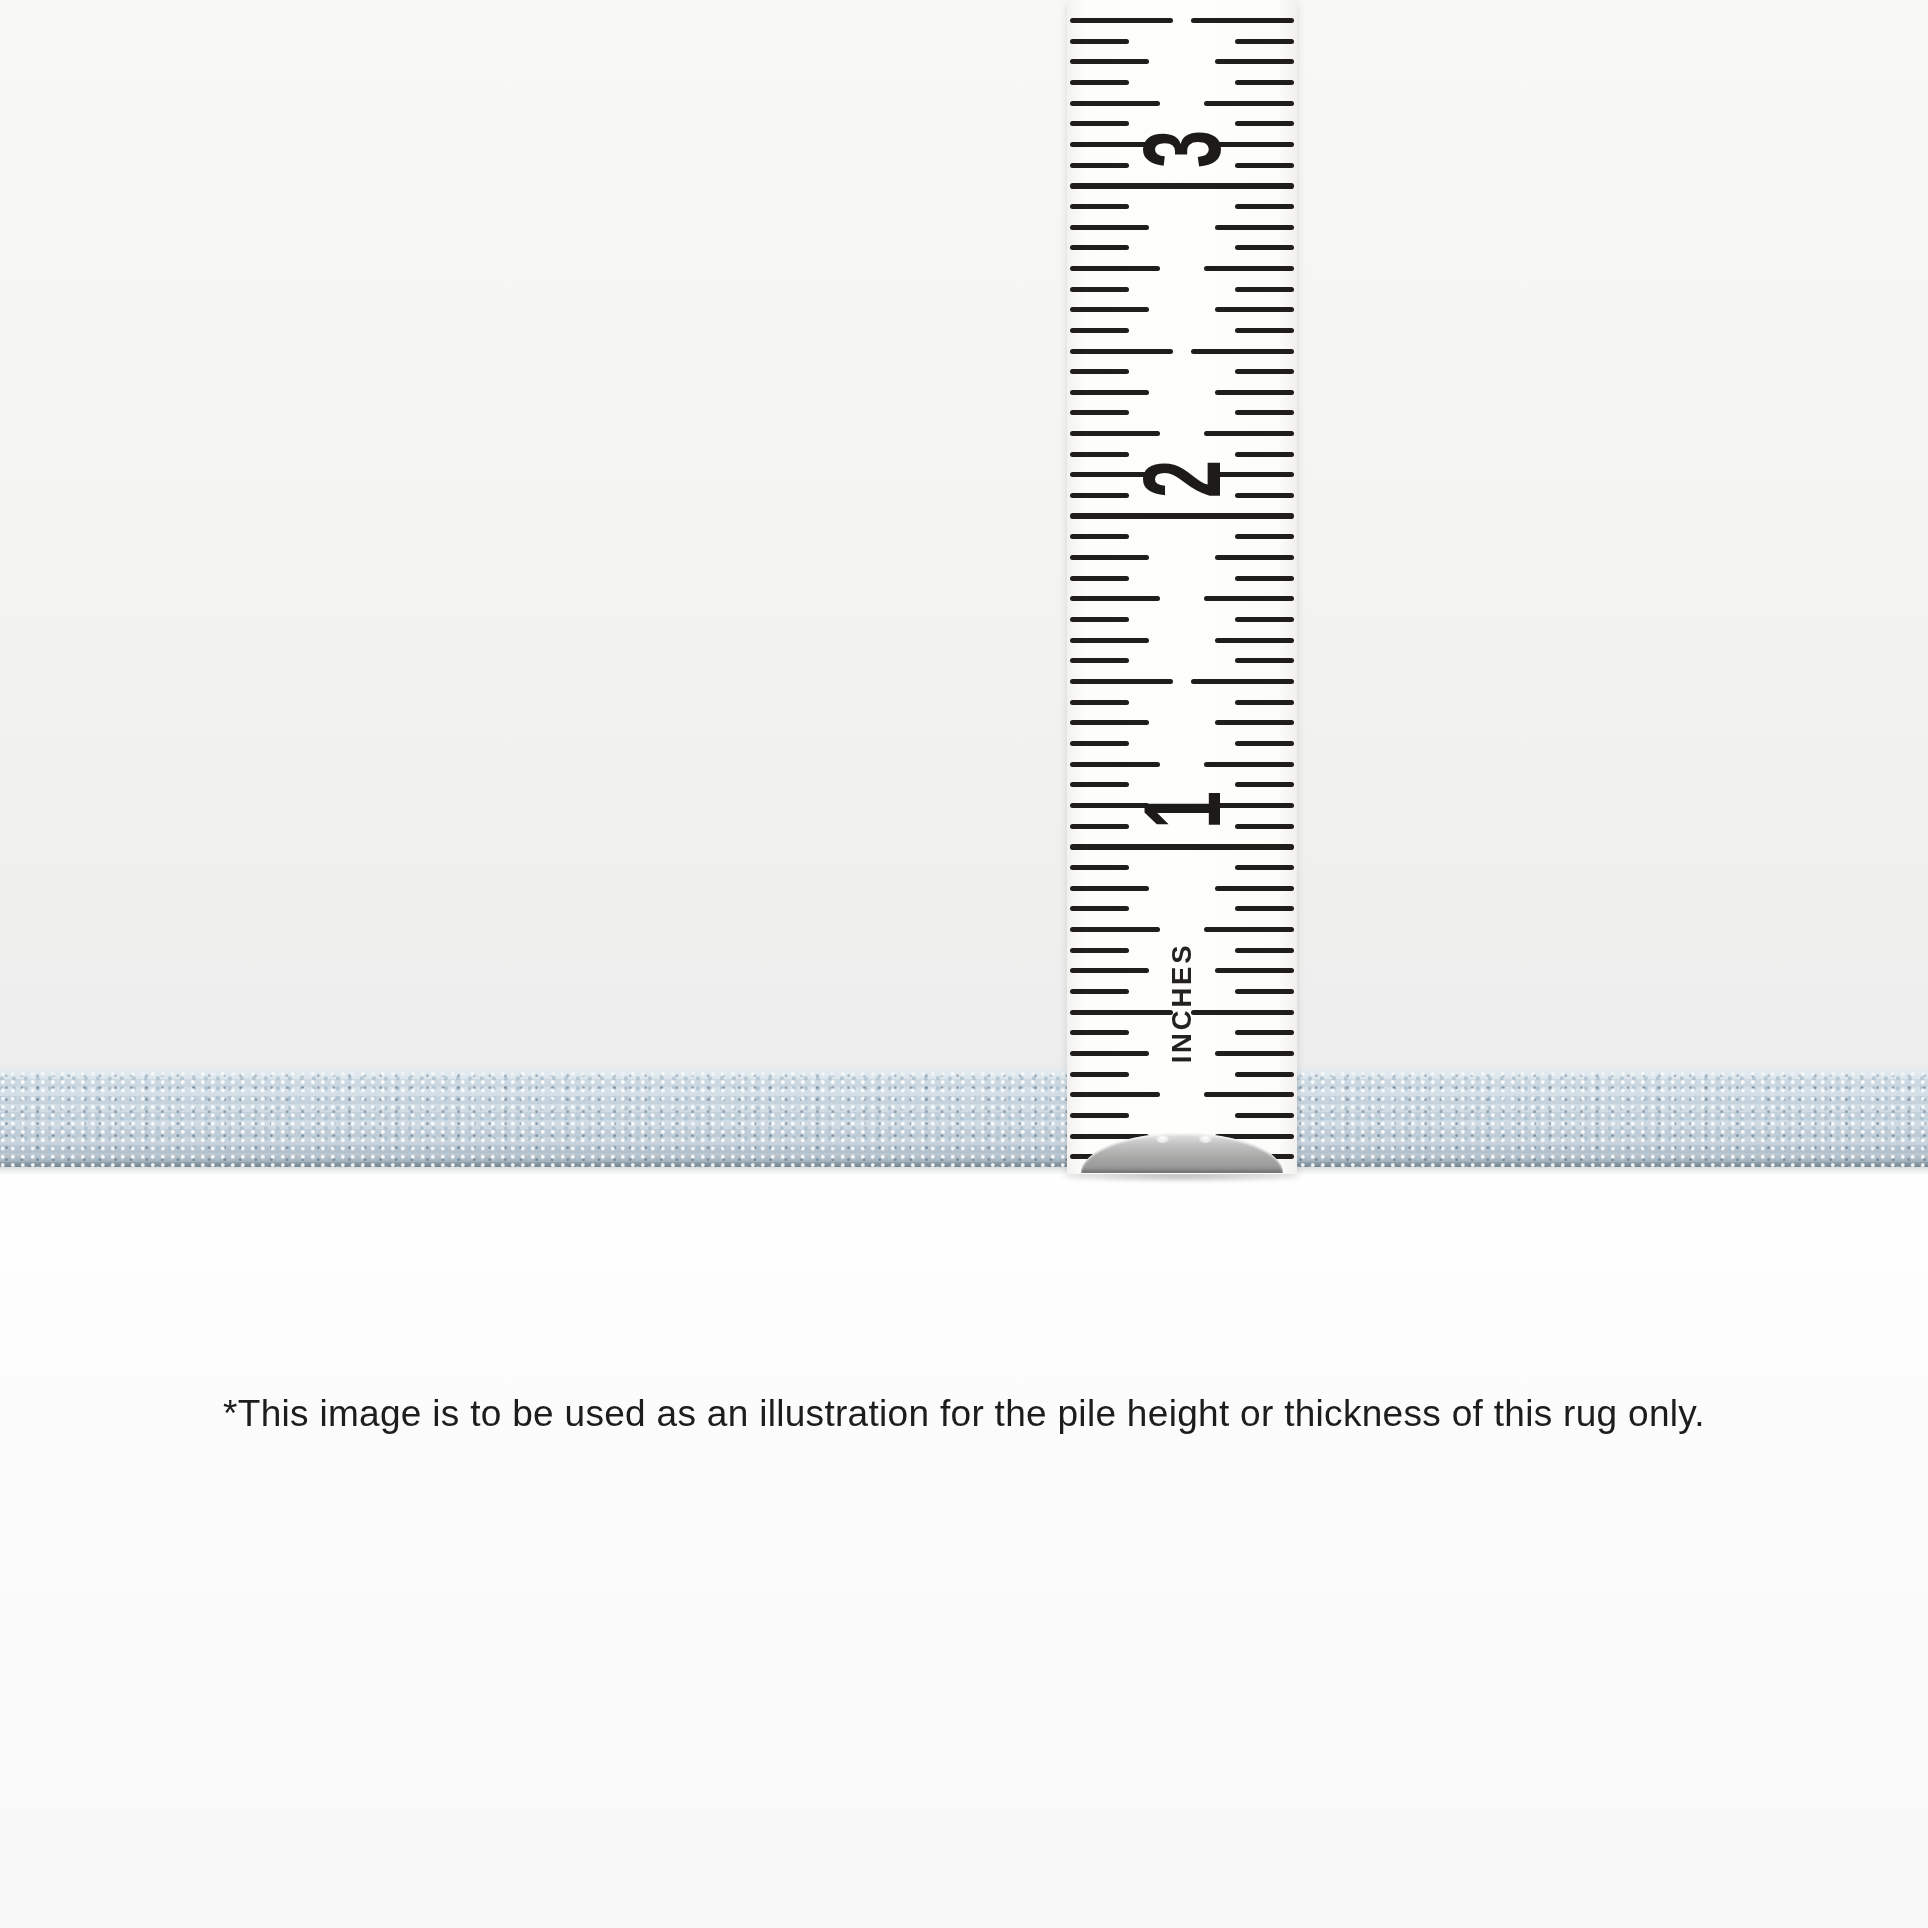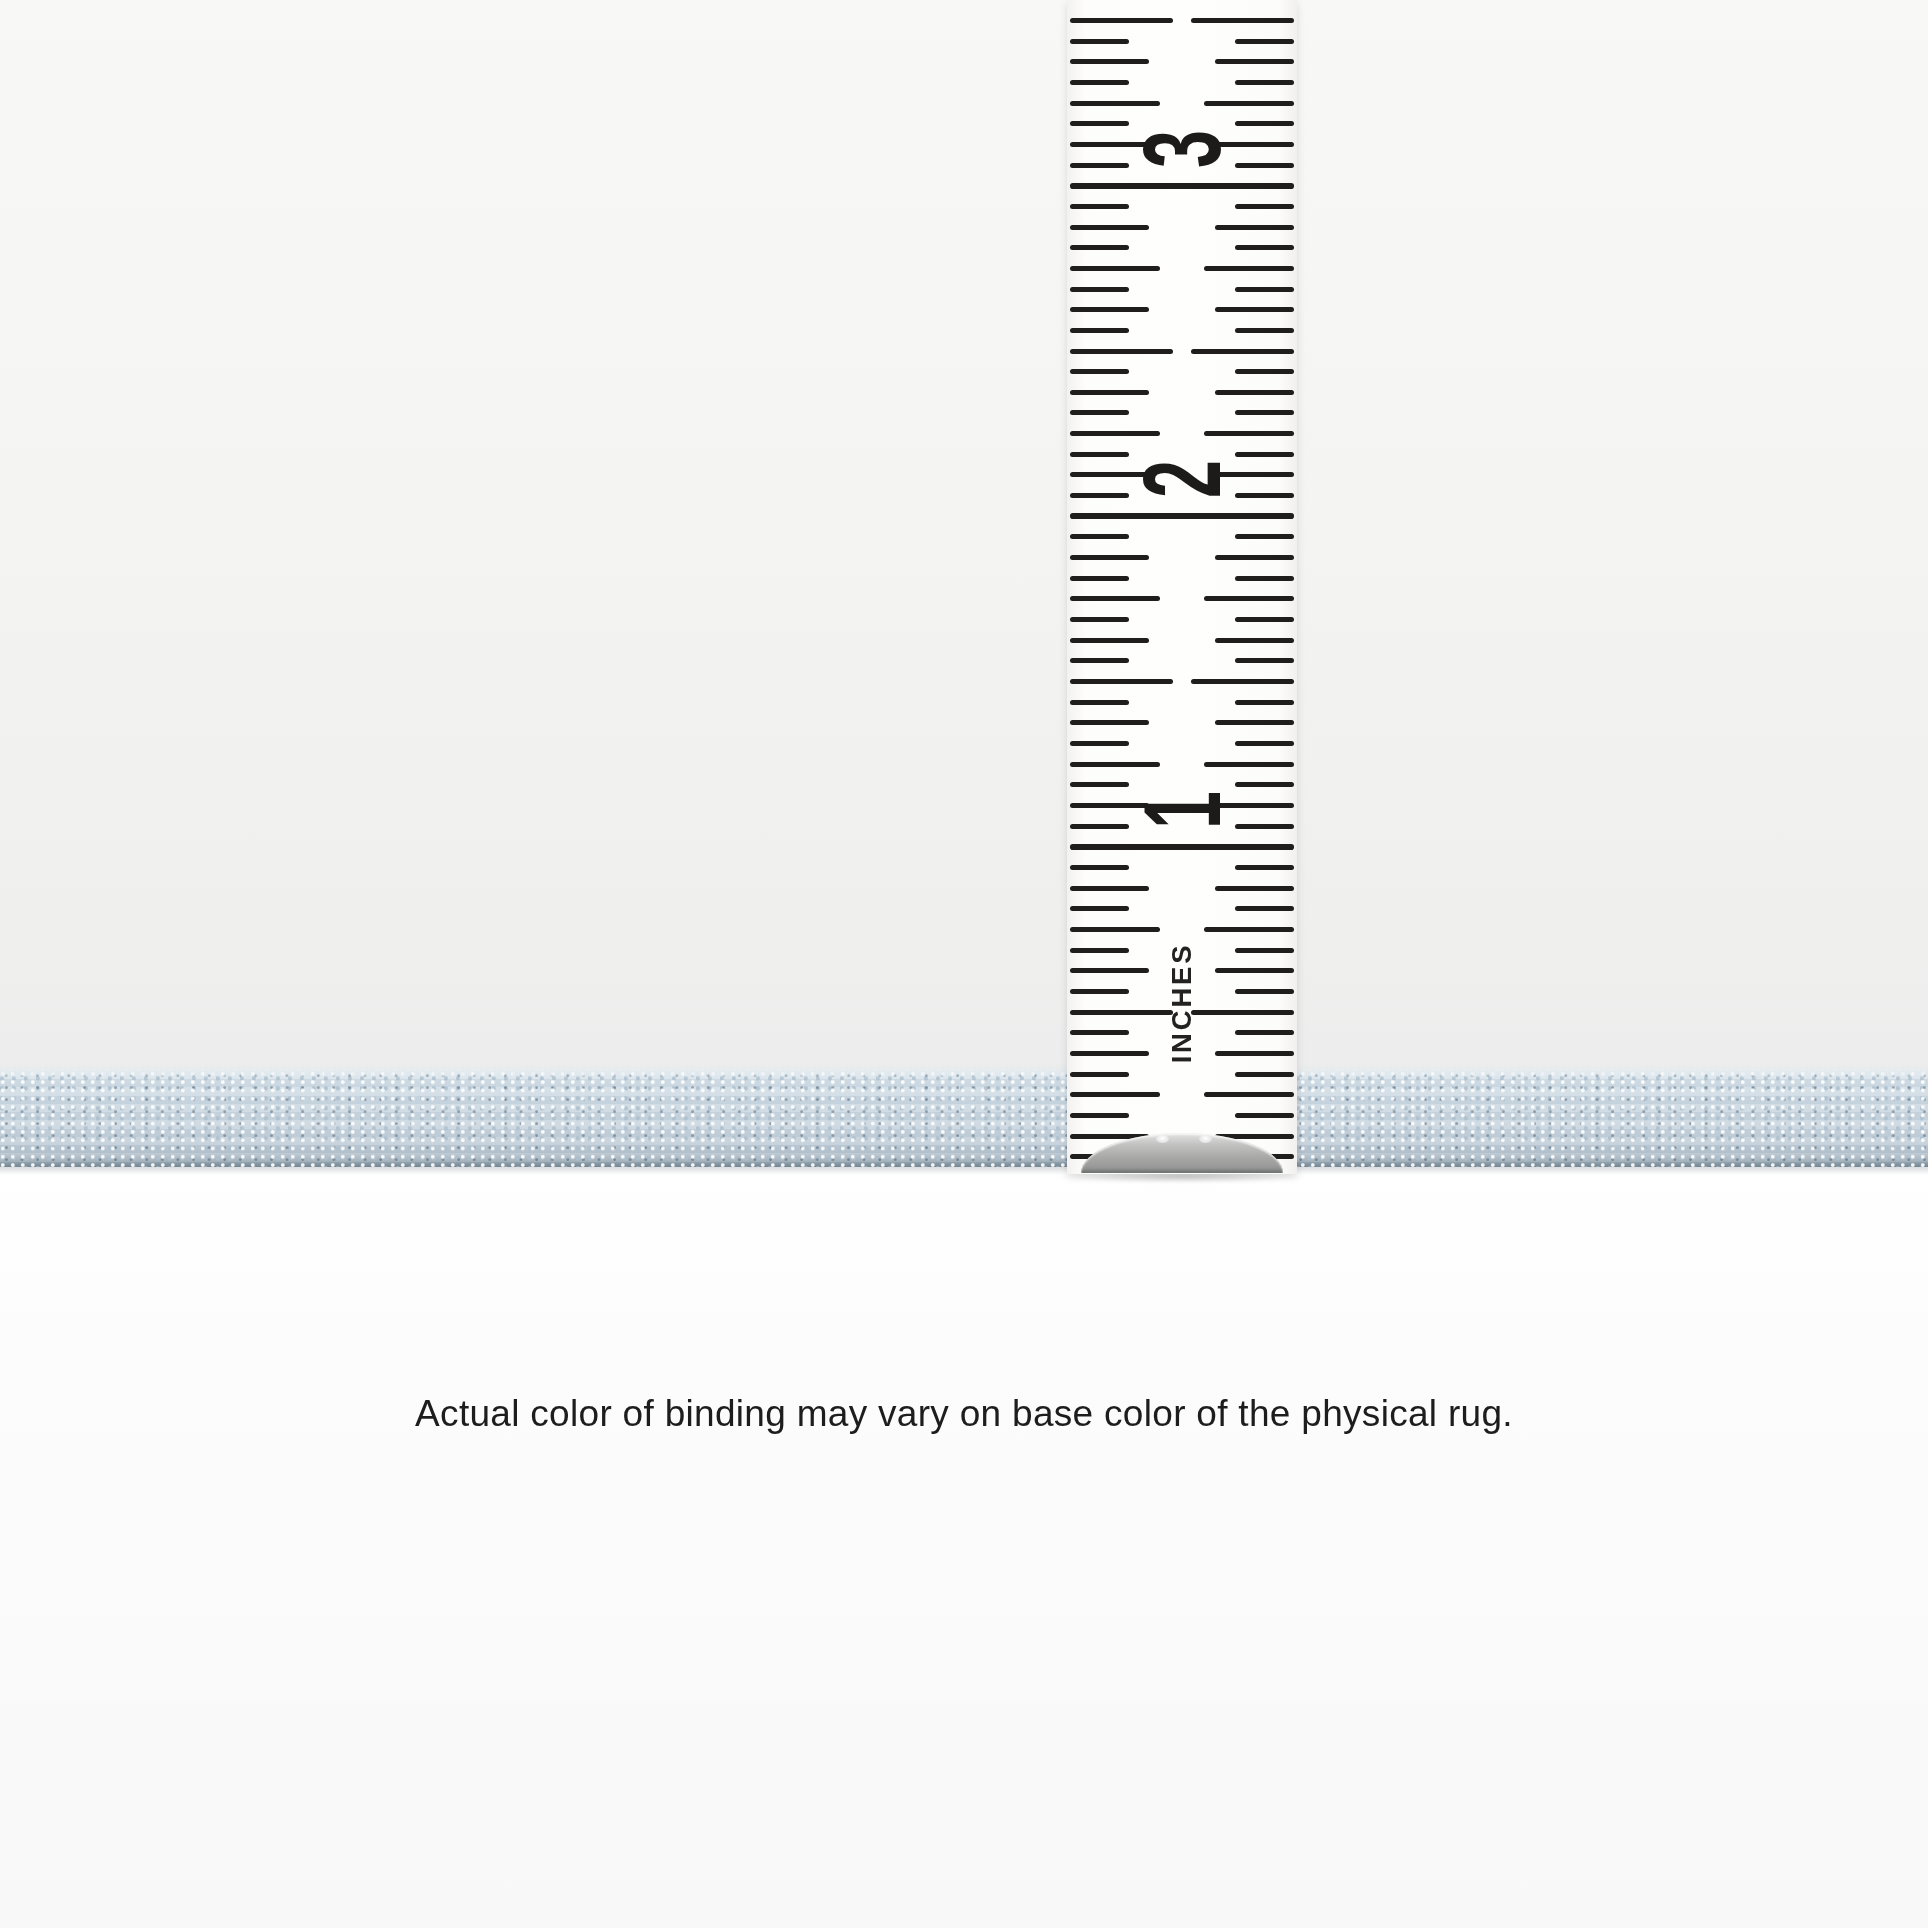--- a/index.html
+++ b/index.html
@@ -221,16 +221,16 @@
         <div class="ruler-number" style="top: 149px;">3</div>
       </div>
     <div class="ruler-unit">INCHES</div>
     <div class="metal-cap">
       <span class="rivet r1"></span>
       <span class="rivet r2"></span>
     </div>
   </div>
 
   <div class="caption">
-    <div>Actual color of binding may vary on base color of the physical rug.</div>
+    <div>*This image is to be used as an illustration for the pile height or thickness of this rug only.</div>
   </div>
 </div>
 
 
 </body></html>

